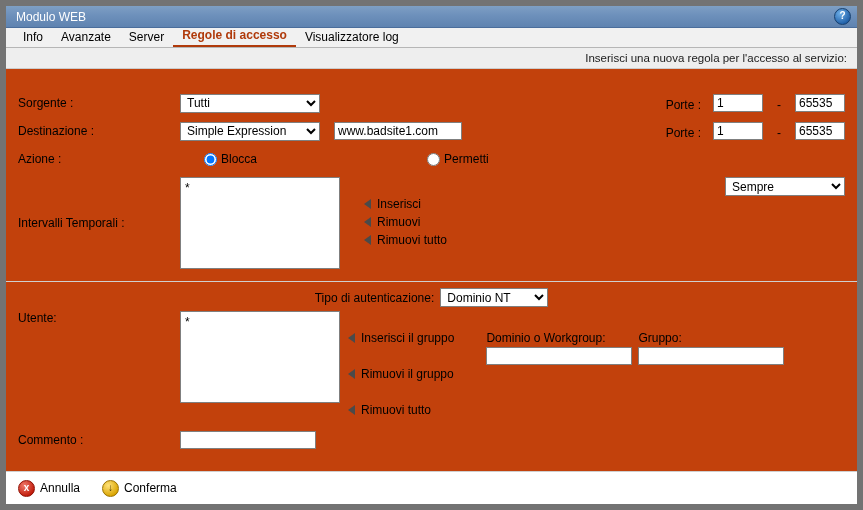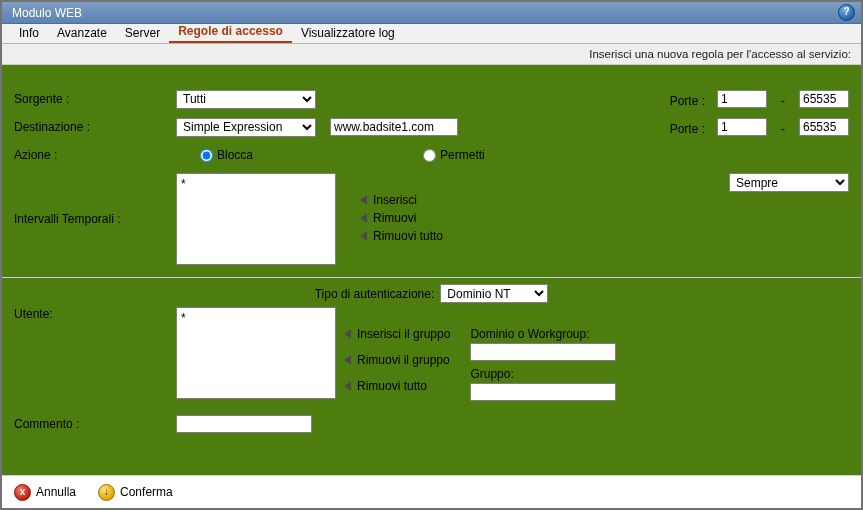--- a/index.html
+++ b/index.html
@@ -10,22 +10,22 @@
   body {
     font-family: "Liberation Sans", sans-serif;
     font-size: 12px;
     color: #000000;
   }
   #app {
     position: relative;
     width: 863px;
     height: 510px;
     box-sizing: border-box;
-    border: 2px solid #737373;
-    background: #4d7c0f;
+    border: 6px solid #737373;
+    background: #c2410c;
     overflow: hidden;
   }
   
   .titlebar {
     height: 22px;
     background: linear-gradient(to bottom, #7e9fc4 0%, #6d90bb 45%, #5f83b0 100%);
     border-bottom: 1px solid #4a6d9b;
     display: flex;
     align-items: center;
     padding: 0 6px;
@@ -202,27 +202,26 @@
   .user-block {
     display: flex;
     padding: 2px 12px 8px 12px;
     position: relative;
   }
   .user-actions {
     margin-left: 8px;
     padding-top: 20px;
     display: flex;
     flex-direction: column;
-    gap: 12px;
+    gap: 22px;
   }
   .user-fields {
-    margin-left: 20px;
+    margin-left: 32px;
     padding-top: 20px;
     display: flex;
-    flex-direction: column;
     gap: 6px;
     font-size: 12px;
   }
   .user-fields input.ui { width: 146px; display: block; margin-top: 2px; }
   
   .comment-row {
     display: flex;
     align-items: center;
     padding: 6px 12px 10px 12px;
   }

